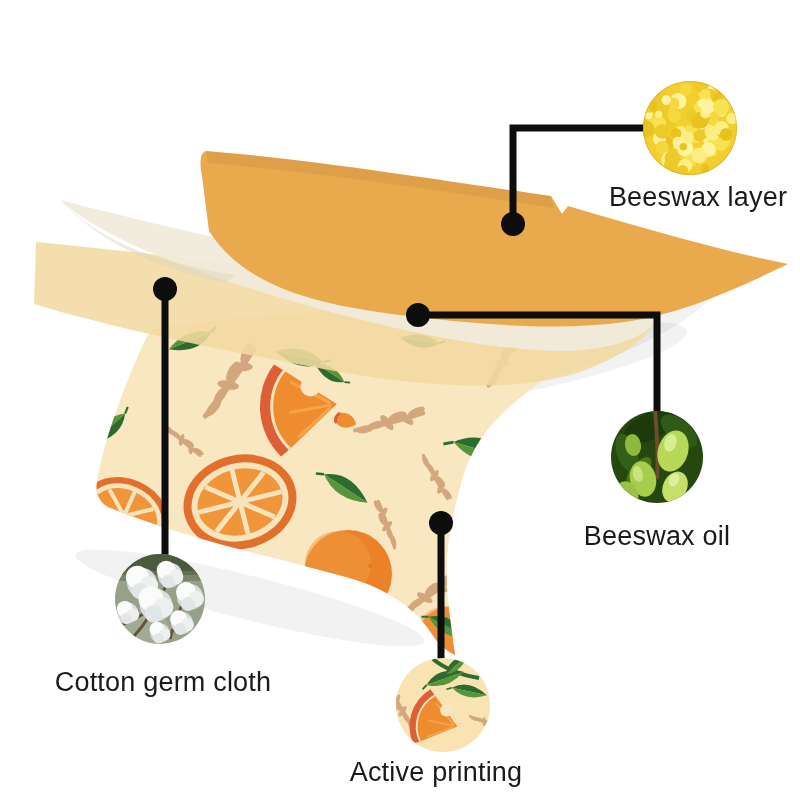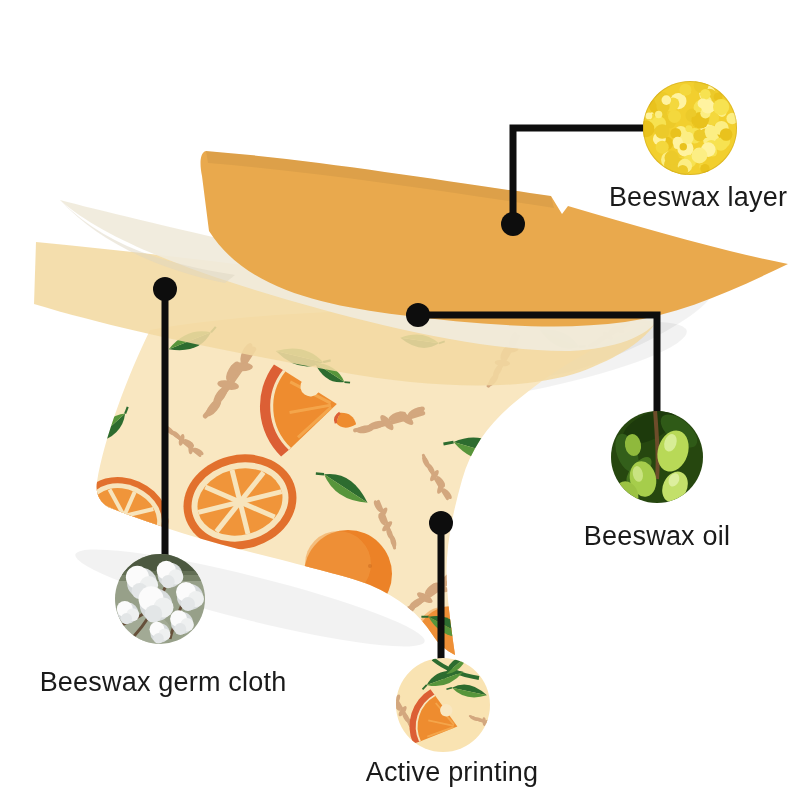--- a/index.html
+++ b/index.html
@@ -338,15 +338,15 @@
         <use href="#leaf" transform="translate(14,-40) rotate(-40) scale(0.45)"></use>
         <use href="#wedge" transform="translate(-6,16) rotate(12) scale(0.62)"></use>
         <use href="#fern" transform="translate(42,18) rotate(60) scale(0.4)"></use>
       </g>
     </g>
   </g>
 </svg>
 
   <div class="callout-label" style="left:698px;top:182px;">Beeswax layer</div>
   <div class="callout-label" style="left:657px;top:521px;">Beeswax oil</div>
-  <div class="callout-label" style="left:163px;top:667px;">Beeswax germ cloth</div>
-  <div class="callout-label" style="left:452px;top:757px;">Active printing</div>
+  <div class="callout-label" style="left:163px;top:667px;">Cotton germ cloth</div>
+  <div class="callout-label" style="left:436px;top:757px;">Active printing</div>
 </div>
 
 </body></html>

